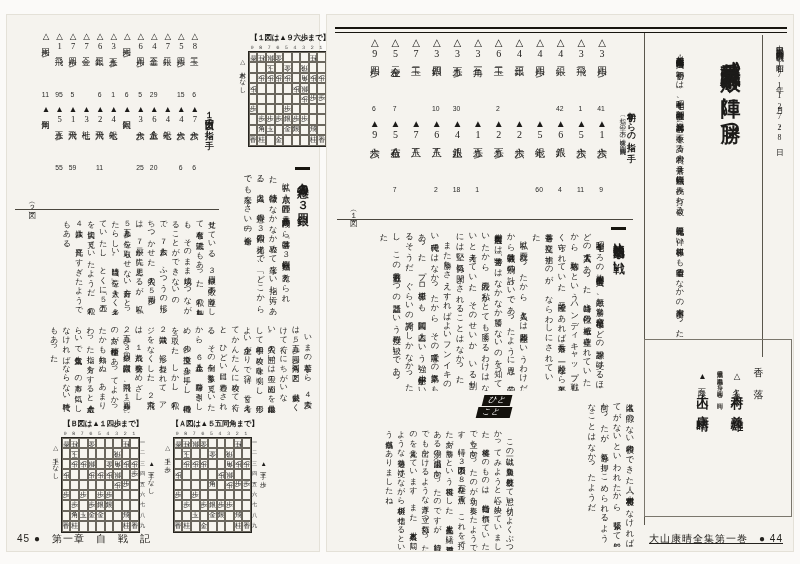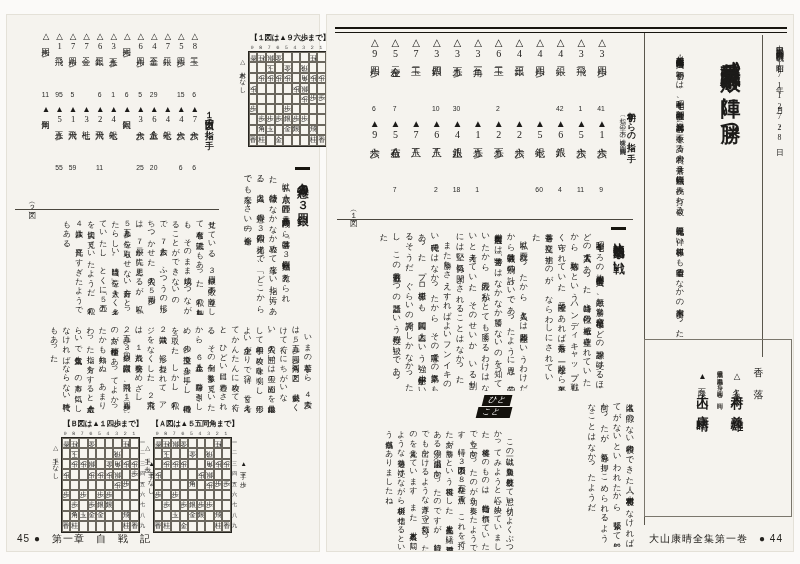--- a/index.html
+++ b/index.html
@@ -550,21 +550,21 @@
             <div class="">五</div>
             <div class="">六</div>
             <div class="">七</div>
             <div class="">八</div>
             <div class="">九</div>
           </div>
           <div class="blab right vtext">▲下手　なし</div>
         </div>
       </div>
 
-    <div class="board-wrap" style="left:136px;top:404px;">
+    <div class="board-wrap" style="left:156px;top:404px;">
         <div class="bcaption">【Ａ図は▲５五同角まで】</div>
         <div class="bmid">
           <div class="blab left vtext">△上手　歩</div>
           <div class="bcore">
             <div class="colnums">
               <div class="">９</div>
               <div class="">８</div>
               <div class="">７</div>
               <div class="">６</div>
               <div class="">５</div>
@@ -871,16 +871,16 @@
     <div class="hitokoto" style="left:12px;top:382px;width:176px;height:156px;">
       <div class="tagwrap">
         <span class="chip">ひと</span>
         <span class="chip">こと</span>
       </div>
       <div class="quote">
         <p>この一戦は勝負を度外視して思い切りよくぶつかってみようと心に決めていました。将棋そのものは、当時指し慣れていた二枚腰で立ち向かったのが功を奏したようです。特に３図以下の８五桂が焦点で、これを打てた方が勝ちという将棋でした。木見先生と一緒に対局場である湯の山温泉へ向かったのですが、旅行にでも出かけるような浮き立つ気分だったのを覚えています。また、木村名人と同じような待遇を受けながら将棋が指せるという感慨もありましたね。</p>
       </div>
     </div>
 
-    <div class="footer" style="right:10px;bottom:5px;">大山康晴全集第一巻　● 44</div>
+    <div class="footer" style="right:10px;bottom:5px;text-decoration:underline;">大山康晴全集第一巻　● 44</div>
   </div>
 
 </div>
 
 </body></html>

